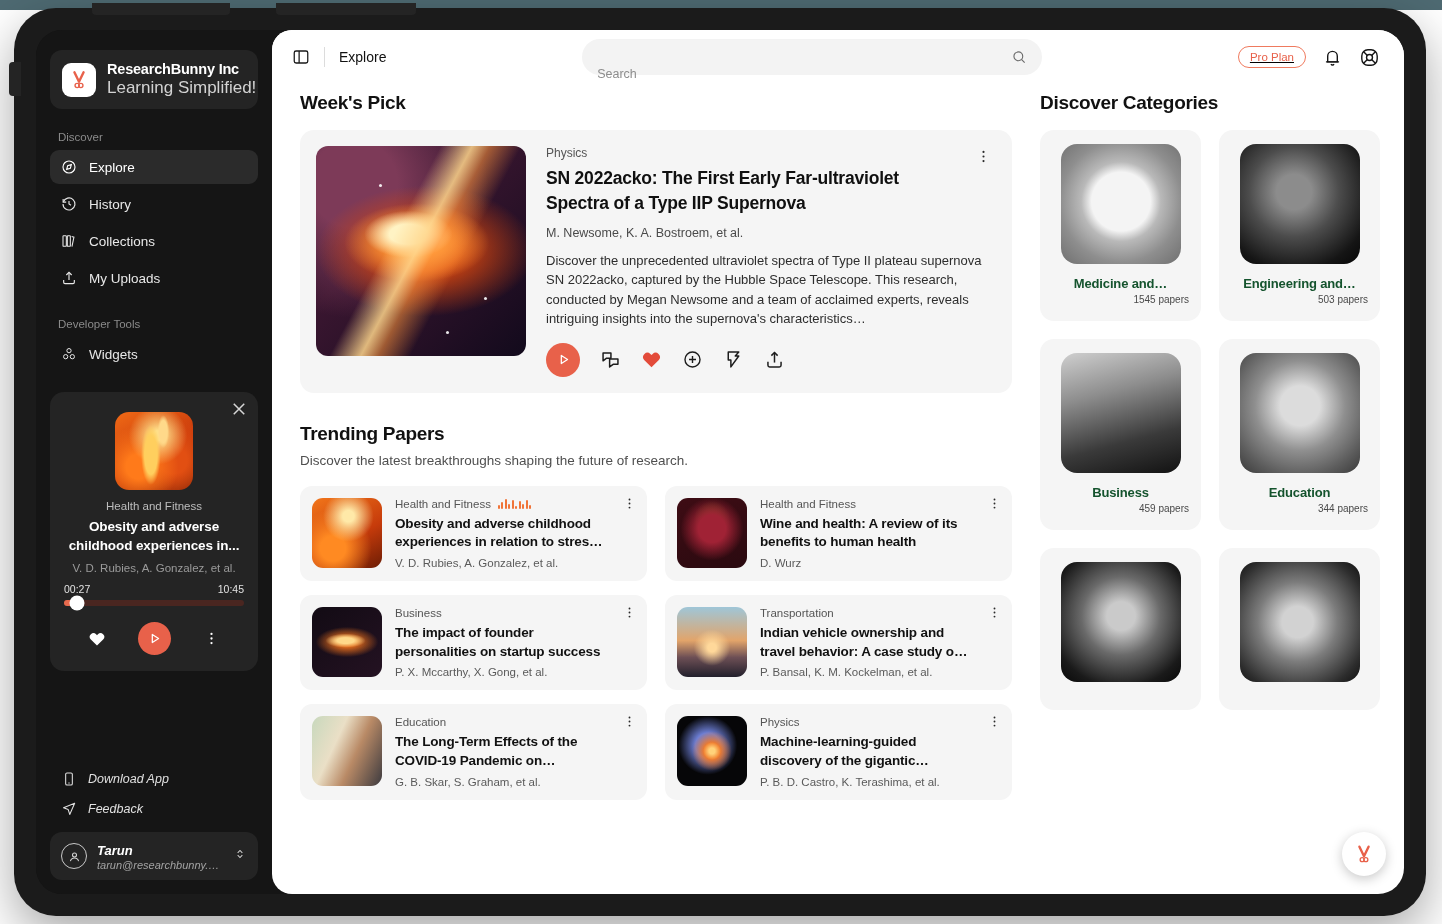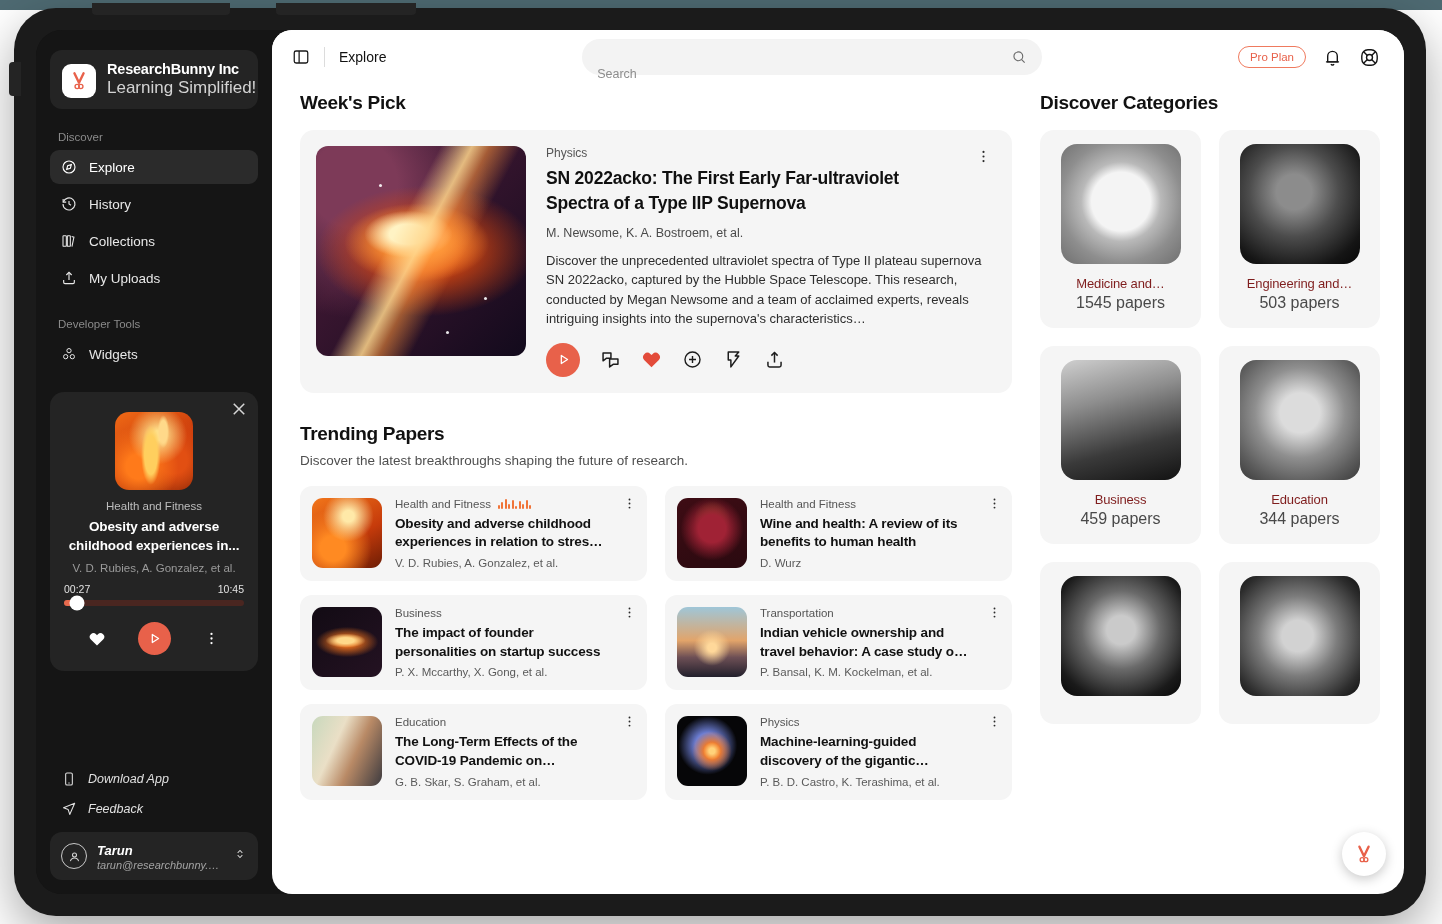--- a/index.html
+++ b/index.html
@@ -39,21 +39,21 @@
   
   .sidebar {
     width: 236px; flex: 0 0 236px; height: 100%;
     background: #151515;
     padding: 20px 14px 0 14px;
     display: flex; flex-direction: column;
     position: relative;
   }
 
   .brand {
-    display: flex; align-items: flex-end; gap: 11px;
+    display: flex; align-items: center; gap: 11px;
     background: #242424; border-radius: 12px;
     padding: 11px 12px; margin-bottom: 22px;
   }
   .brand-logo {
     width: 34px; height: 34px; flex: 0 0 34px;
     background: #fff; border-radius: 9px;
     display: flex; align-items: center; justify-content: center;
   }
   .brand-text { display: flex; flex-direction: column; gap: 1px; min-width: 0; }
   .brand-name { color: #fff; font-size: 14.5px; font-weight: bold; letter-spacing: -.2px; white-space: nowrap; }
@@ -166,21 +166,21 @@
     width: 460px; height: 36px;
     background: #f3f3f3; border-radius: 18px;
     display: flex; align-items: center; padding: 0 15px;
   }
   .search input {
     flex: 1; border: none; outline: none; background: transparent;
     font-family: "Liberation Sans", sans-serif; font-size: 12.5px; color: #333; margin-top: 33px;
   }
   .search input::placeholder { color: #8d8d8d; }
   .search-icon { width: 16px; height: 16px; color: #6b6b6b; flex: 0 0 16px; }
-  .topbar-right { display: flex; align-items: center; gap: 16px; }
+  .topbar-right { display: flex; align-items: center; gap: 16px; text-decoration: underline; }
   .pro-pill {
     border: 1.3px solid #ef7a5e; color: #e8614a;
     border-radius: 13px; font-size: 11.5px;
     padding: 4px 11px; cursor: pointer; white-space: nowrap;
   }
   .tb-icon { width: 21px; height: 21px; color: #141414; cursor: pointer; }
 
   .content {
     flex: 1; min-height: 0;
     display: flex; gap: 28px;
@@ -280,22 +280,22 @@
       #060608;
   }
 
   
   .cat-grid { display: grid; grid-template-columns: 1fr 1fr; gap: 18px; position: relative; z-index: 2; }
   .cat-card {
     background: #f5f5f5; border-radius: 14px;
     padding: 14px 12px 16px; text-align: center; cursor: pointer;
   }
   .cat-art { width: 120px; height: 120px; margin: 0 auto 12px; border-radius: 16px; overflow: hidden; }
-  .cat-name { font-size: 13px; font-weight: normal; color: #7f1d1d; margin-bottom: 3px; letter-spacing: -.15px; }
-  .cat-count { font-size: 16px; color: #494949; }
+  .cat-name { font-size: 13px; font-weight: bold; color: #14532d; margin-bottom: 3px; letter-spacing: -.15px; }
+  .cat-count { font-size: 10px; color: #494949; text-align: right; }
 
   .g-med { background: radial-gradient(circle at 50% 48%, #f4f4f4 0 34%, #b9b9b9 46%, #8e8e8e 70%, #6f6f6f 100%); }
   .g-env { background: radial-gradient(circle at 52% 46%, #d9d9d9 0 26%, #8d8d8d 48%, #2a2a2a 78%, #0d0d0d 100%); }
   .g-eng { background: radial-gradient(circle at 45% 40%, #8c8c8c 0 18%, #4c4c4c 46%, #151515 80%, #060606 100%); }
   .g-earth { background: radial-gradient(circle at 50% 46%, #e6e6e6 0 20%, #9f9f9f 46%, #cfcfcf 72%, #b4b4b4 100%); }
   .g-bus { background: linear-gradient(165deg, #cfcfcf 0%, #8d8d8d 34%, #3a3a3a 70%, #121212 100%); }
   .g-edu { background: radial-gradient(circle at 50% 44%, #dcdcdc 0 22%, #8f8f8f 50%, #5d5d5d 78%, #3a3a3a 100%); }
   .g-7 { background: radial-gradient(circle at 50% 45%, #cacaca 0 16%, #6a6a6a 44%, #1a1a1a 80%, #080808 100%); }
   .g-8 { background: radial-gradient(circle at 48% 50%, #d2d2d2 0 18%, #7c7c7c 46%, #2d2d2d 82%, #101010 100%); }
 

